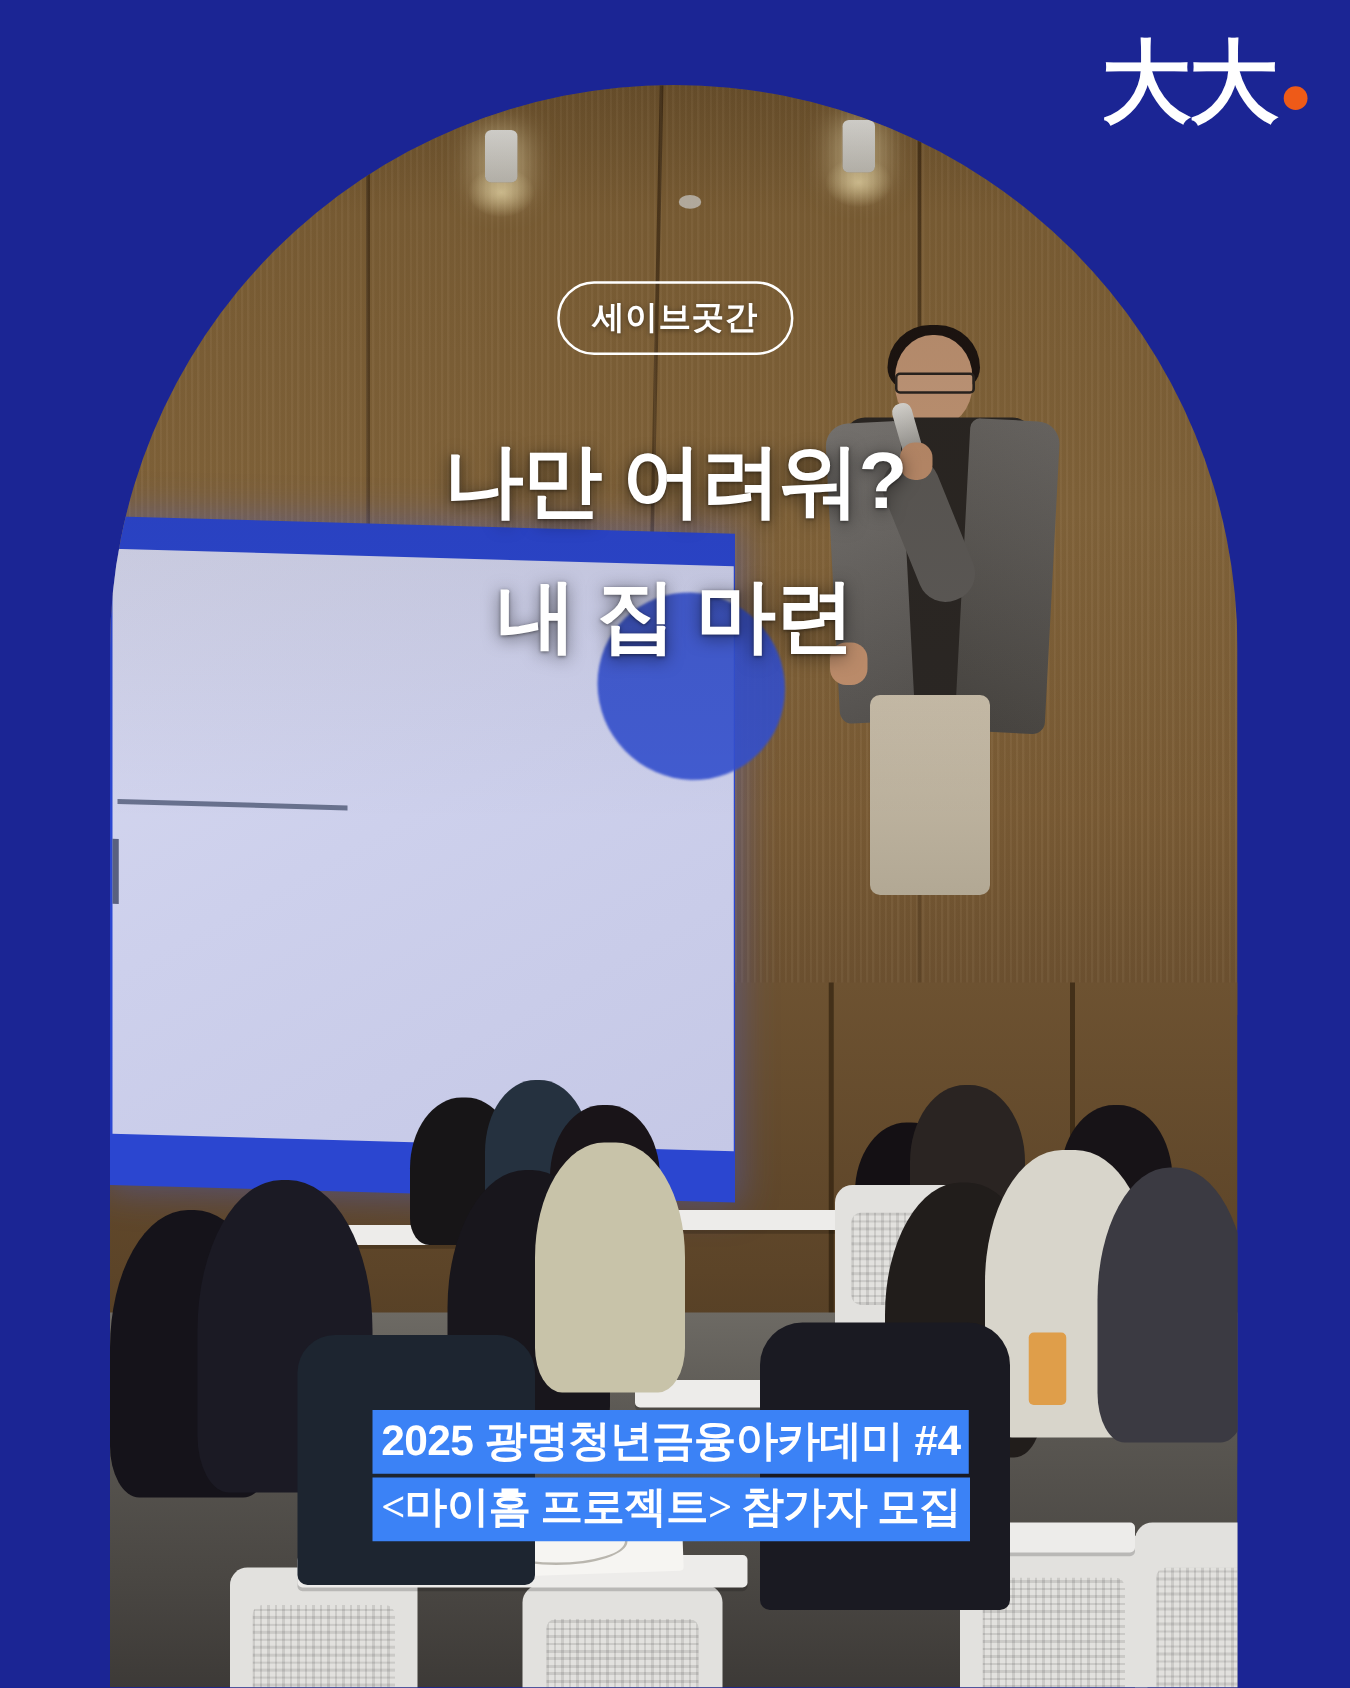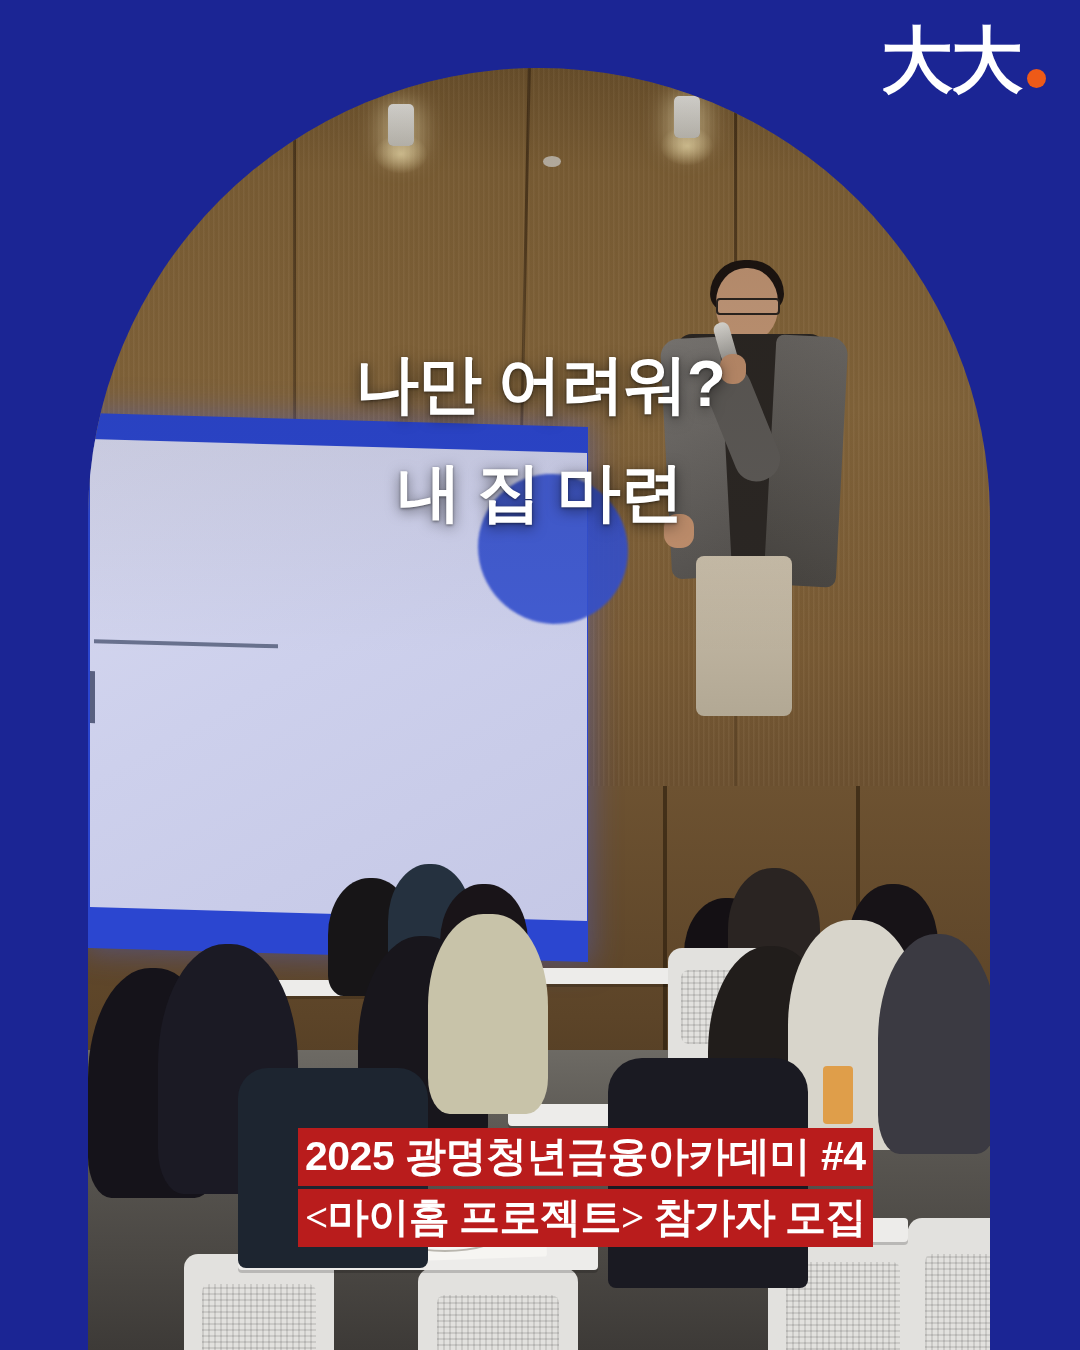--- a/index.html
+++ b/index.html
@@ -15,21 +15,21 @@
 
   
   .logo{
     position:absolute;top:38px;right:34px;
     display:flex;align-items:flex-end;gap:6px;
     z-index:40;
   }
   .logo-mark{
     font-size:72px;line-height:0.78;font-weight:700;
     color:#ffffff;letter-spacing:-2px;
-    font-family:Liberation Mono, monospace;
+    font-family:Liberation Serif, serif;
   }
   .logo-dot{
     width:19px;height:19px;border-radius:50%;
     background:#ee5a18;margin-bottom:6px;
   }
 
   
   .photo-arch{
     position:absolute;left:88px;top:68px;
     width:902px;height:1282px;
@@ -157,22 +157,22 @@
     text-shadow:0 3px 14px rgba(0,0,0,.55),0 1px 3px rgba(0,0,0,.5);
     white-space:nowrap;
   }
 
   
   .banner{
     position:absolute;left:298px;top:1128px;z-index:30;
     display:flex;flex-direction:column;align-items:flex-start;
   }
   .banner-line{
-    background:#b91c1c;color:#ffffff;
-    font-size:41px;font-weight:700;line-height:1.0;
+    background:#3b82f6;color:#ffffff;
+    font-size:34px;font-weight:700;line-height:1.0;
     padding:8px 7px 9px;white-space:nowrap;
     letter-spacing:-0.5px;
   }
   .banner-line+.banner-line{margin-top:3px;font-family:Liberation Serif, serif;}
 </style>
 </head>
 <body>
 
 <div id="poster">
 
@@ -267,20 +267,21 @@
       <div style="position:absolute;left:300px;top:1146px;width:110px;height:34px;border:2px solid #b9b6ae;border-radius:50%;"></div>
       <div style="position:absolute;left:224px;top:1172px;width:44px;height:22px;background:#2347c8;border-radius:3px;"></div>
 
       <div class="aud" style="left:150px;top:1000px;width:190px;height:200px;background:#1d2530;border-radius:30px 30px 8px 8px;"></div>
       <div class="aud" style="left:520px;top:990px;width:200px;height:230px;background:#1a1a22;border-radius:34px 34px 8px 8px;"></div>
 
       <div class="photo-shade"></div>
     </div>
   </div>
 
+  <div class="badge">세이브곳간</div>
 
   <div class="headline">
     <div class="hl-line">나만 어려워?</div>
     <div class="hl-line">내 집 마련</div>
   </div>
 
   <div class="banner">
     <div class="banner-line">2025 광명청년금융아카데미 #4</div>
     <div class="banner-line">&lt;마이홈 프로젝트&gt; 참가자 모집</div>
   </div>

